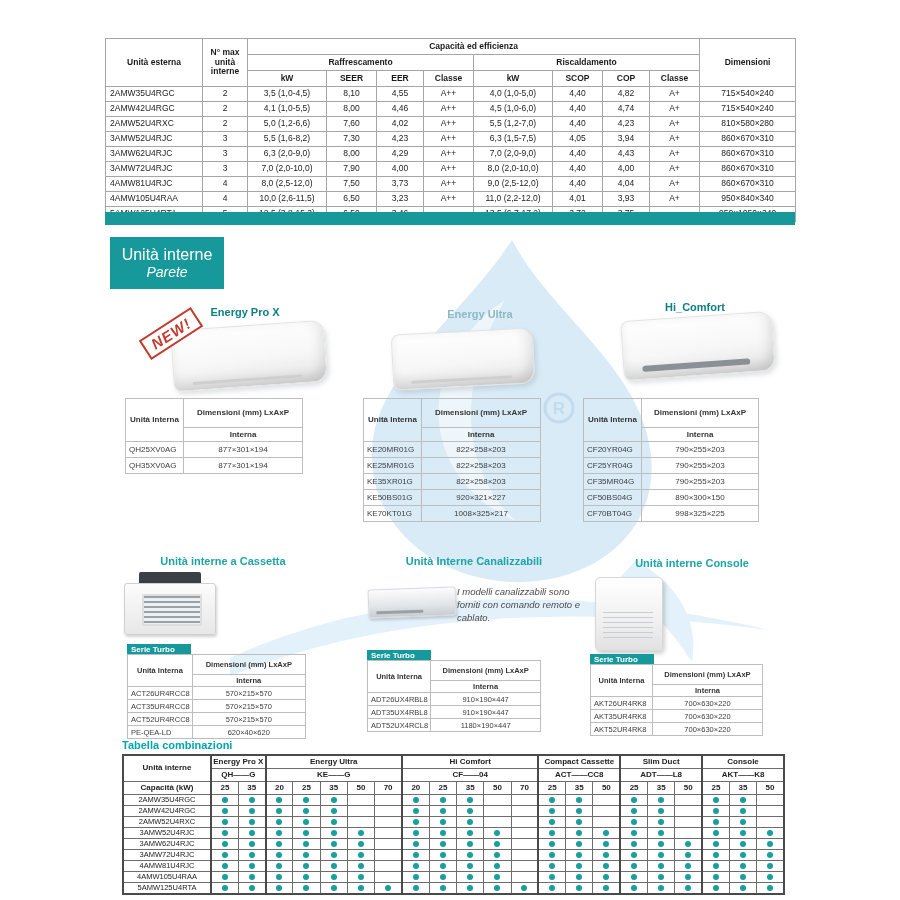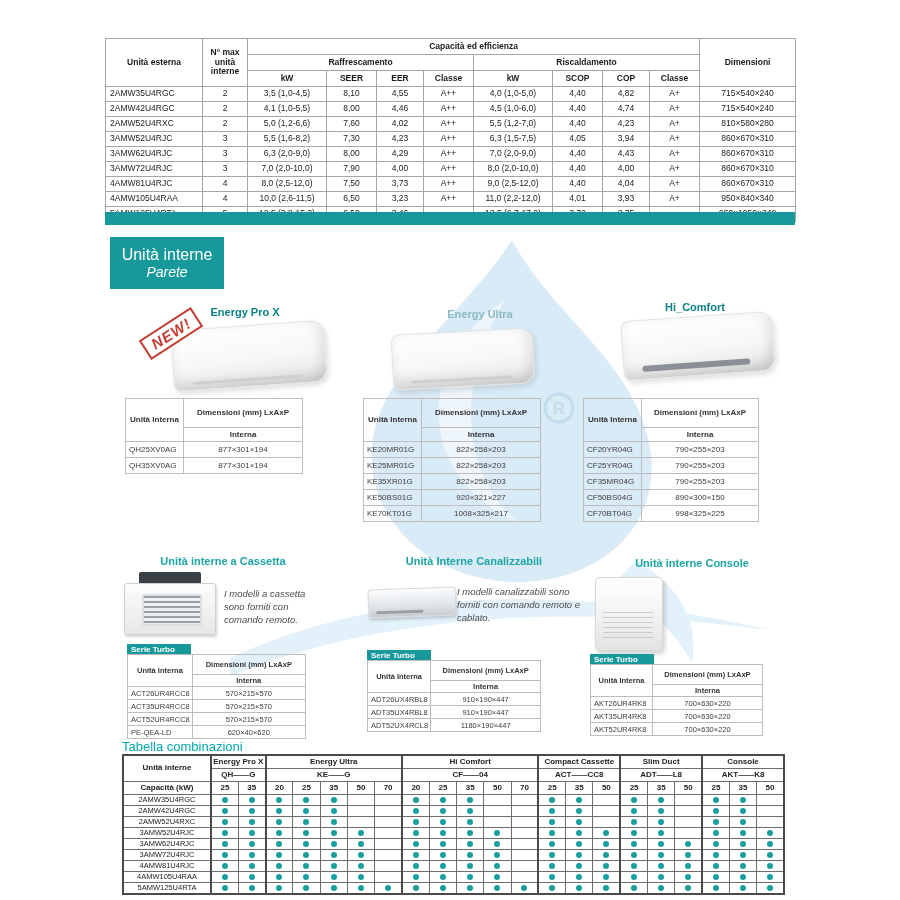--- a/index.html
+++ b/index.html
@@ -49,21 +49,21 @@
   .st-table th,.st-table td{border:1px solid #bdbdbd;padding:0 2px;text-align:center;line-height:1.2;}
   .st-table thead th{font-weight:bold;color:#333;}
   .st-table .hrow1 th{height:19px;}
   .st-table .hrow2 th{height:11px;}
   .st-table td{height:12px;}
   .st-table td.first{text-align:left;padding-left:3px;}
 
   .note{font-size:9.5px;font-style:italic;color:#4c4c4c;line-height:1.35;z-index:1;}
 
   
-  .combo-title{font-size:13px;font-weight:normal;color:#00a6ae;z-index:1;}
+  .combo-title{font-size:11px;font-weight:bold;color:#00a6ae;z-index:1;}
   .combo-table{border-collapse:collapse;table-layout:fixed;width:663px;font-size:8px;z-index:1;position:absolute;}
   .combo-table th,.combo-table td{border:1px solid #6d6d6d;padding:0;text-align:center;line-height:1.1;overflow:hidden;}
   .combo-table{border:2px solid #4a4a4a;}
   .combo-table thead th{font-weight:bold;height:12px;}
   .combo-table td{height:10px;font-size:7.5px;}
   .combo-table td.first{font-size:7.5px;}
   .combo-table .gsep{border-left:2px solid #4a4a4a;}
   .combo-table .unitcol{border-right:2px solid #4a4a4a;}
   .dot{display:inline-block;width:6px;height:6px;border-radius:50%;background:#1b9e9e;vertical-align:middle;}
 
@@ -387,21 +387,20 @@
   <div class="cassette" style="left:124px;top:572px;">
     <div class="ctop"></div>
       <div class="panel"></div>
       <div class="grille"></div>
   </div>
   <div class="duct" style="left:368px;top:588px;"></div>
   <div class="console-unit" style="left:595px;top:577px;">
       <div class="grille"></div>
     </div>
 
-  <div class="abs note" style="left:224px;top:588px;width:96px;">I modelli a cassetta sono forniti con comando remoto.</div>
   <div class="abs note" style="left:457px;top:586px;width:128px;">I modelli canalizzabili sono forniti con comando remoto e cablato.</div>
 
   <div class="abs st-label" style="left:127px;top:644px;">Serie Turbo</div>
   <table class="st-table" style="left:127px;top:654px;">
     <colgroup>
         <col style="width:64px">
         <col style="width:113px">
       </colgroup>
     <thead>
       <tr class="hrow1">

